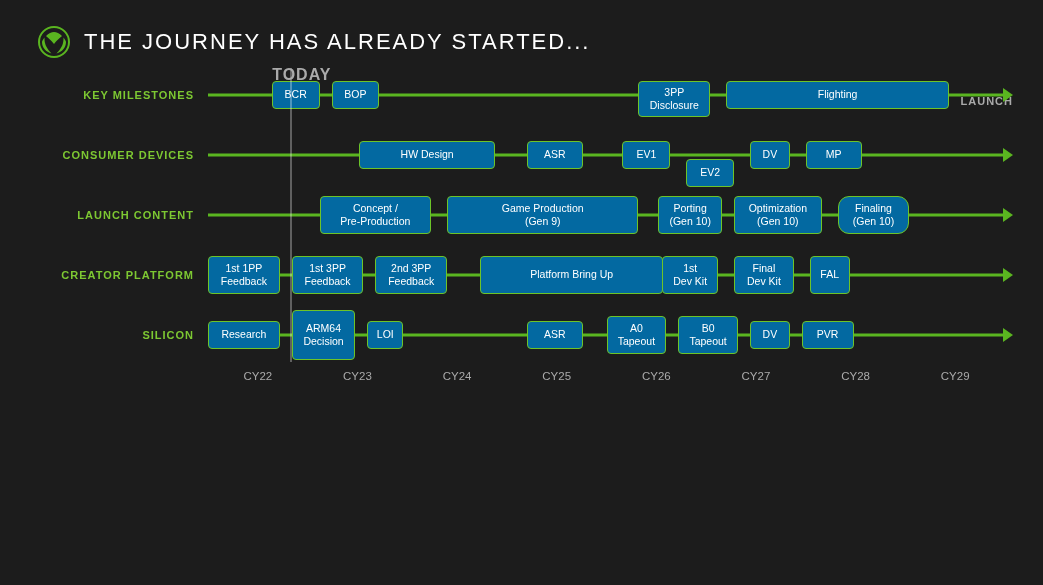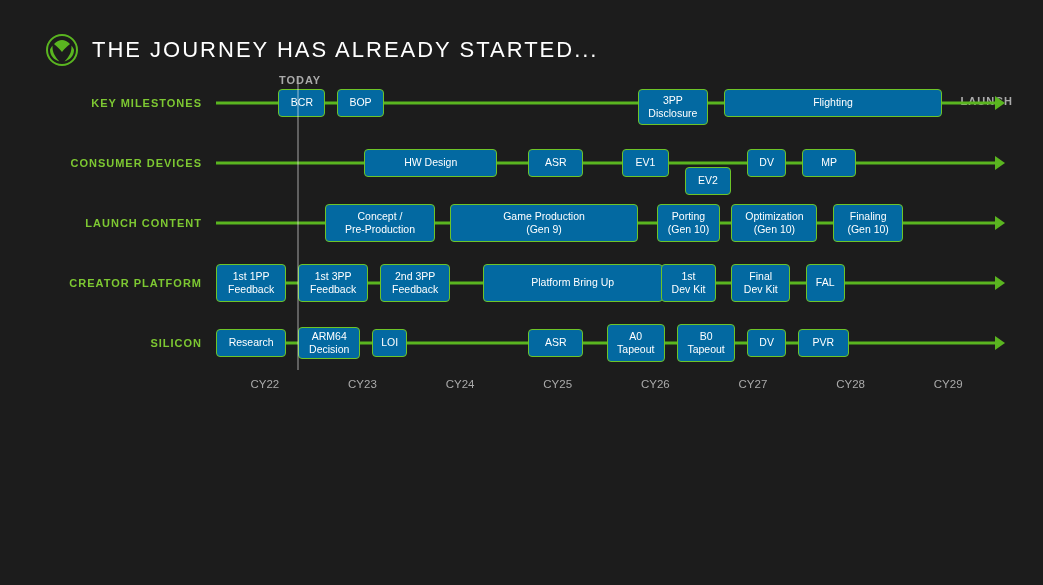--- a/index.html
+++ b/index.html
@@ -10,21 +10,21 @@
       overflow: hidden;
       font-family: 'Segoe UI', Arial, sans-serif;
       color: white;
     }
 
     .container {
       width: 1043px;
       height: 585px;
       background: #1c1c1c;
       position: relative;
-      padding: 16px;
+      padding: 8px;
     }
 
     
     .header {
       display: flex;
       align-items: center;
       padding: 18px 30px 10px 30px;
       gap: 14px;
     }
     .xbox-icon {
@@ -170,21 +170,21 @@
       </svg>
     </span>
     <span class="header-title">THE JOURNEY HAS ALREADY STARTED...</span>
   </div>
 
   <div class="launch-label">LAUNCH</div>
 
   <div style="position:relative; padding: 0 30px;">
 
     <div style="position:absolute; left: calc(30px + 170px + 8%); top:0; bottom:0; width:2px; background:rgba(255,255,255,0.3); z-index:20; pointer-events:none;">
-      <span style="position:absolute; top:-2px; left:-18px; font-size:11px; color:#aaa; font-weight:600; letter-spacing:1px; white-space:nowrap;">TODAY</span>
+      <span style="position:absolute; top:-2px; left:-18px; font-size:16px; color:#aaa; font-weight:600; letter-spacing:1px; white-space:nowrap;">TODAY</span>
     </div>
 
     <div class="rows-wrapper">
 
       <div class="row-container">
         <div class="row-label">KEY MILESTONES</div>
         <div class="row-content">
 
           <div class="item bright" style="left:8%; width:6%; height:28px;">BCR</div>
 
@@ -208,42 +208,42 @@
         </div>
       </div>
 
       <div class="row-container">
         <div class="row-label">LAUNCH CONTENT</div>
         <div class="row-content">
           <div class="item bright" style="left:14%; width:14%; height:38px; line-height:1.2;">Concept /<br>Pre-Production</div>
           <div class="item bright" style="left:30%; width:24%; height:38px; line-height:1.2;">Game Production<br>(Gen 9)</div>
           <div class="item bright" style="left:56.5%; width:8%; height:38px; line-height:1.2;">Porting<br>(Gen 10)</div>
           <div class="item bright" style="left:66%; width:11%; height:38px; line-height:1.2;">Optimization<br>(Gen 10)</div>
-          <div class="item bright" style="left:79%; width:9%; height:38px; line-height:1.2;">Finaling<br>(Gen 10)</div>
+          <div class="item bright" style="left:79%; width:9%; height:38px; line-height:1.2;border-radius:11px;">Finaling<br>(Gen 10)</div>
         </div>
       </div>
 
       <div class="row-container">
         <div class="row-label">CREATOR PLATFORM</div>
         <div class="row-content">
           <div class="item bright" style="left:0%; width:9%; height:38px; line-height:1.2;">1st 1PP<br>Feedback</div>
           <div class="item bright" style="left:10.5%; width:9%; height:38px; line-height:1.2;">1st 3PP<br>Feedback</div>
           <div class="item bright" style="left:21%; width:9%; height:38px; line-height:1.2;">2nd 3PP<br>Feedback</div>
           <div class="item bright" style="left:32%; width:23%; height:38px;margin-left:17px;">Platform Bring Up</div>
           <div class="item bright" style="left:57%; width:7%; height:38px; line-height:1.2;">1st<br>Dev Kit</div>
           <div class="item bright" style="left:66%; width:7.5%; height:38px; line-height:1.2;">Final<br>Dev Kit</div>
           <div class="item bright" style="left:75.5%; width:5%; height:38px;">FAL</div>
         </div>
       </div>
 
       <div class="row-container">
         <div class="row-label">SILICON</div>
         <div class="row-content">
           <div class="item bright" style="left:0%; width:9%; height:28px;">Research</div>
-          <div class="item bright" style="left:10.5%; width:8%; height:32px; line-height:1.2;">ARM64<br>Decision</div>
+          <div class="item bright" style="left:10.5%; width:8%; height:50px; line-height:1.2;">ARM64<br>Decision</div>
           <div class="item bright" style="left:20%; width:4.5%; height:28px;">LOI</div>
           <div class="item bright" style="left:40%; width:7%; height:28px;">ASR</div>
           <div class="item bright" style="left:50%; width:7.5%; height:38px; line-height:1.2;">A0<br>Tapeout</div>
           <div class="item bright" style="left:59%; width:7.5%; height:38px; line-height:1.2;">B0<br>Tapeout</div>
           <div class="item bright" style="left:68%; width:5%; height:28px;">DV</div>
           <div class="item bright" style="left:74.5%; width:6.5%; height:28px;">PVR</div>
         </div>
       </div>
     </div>
   </div>

